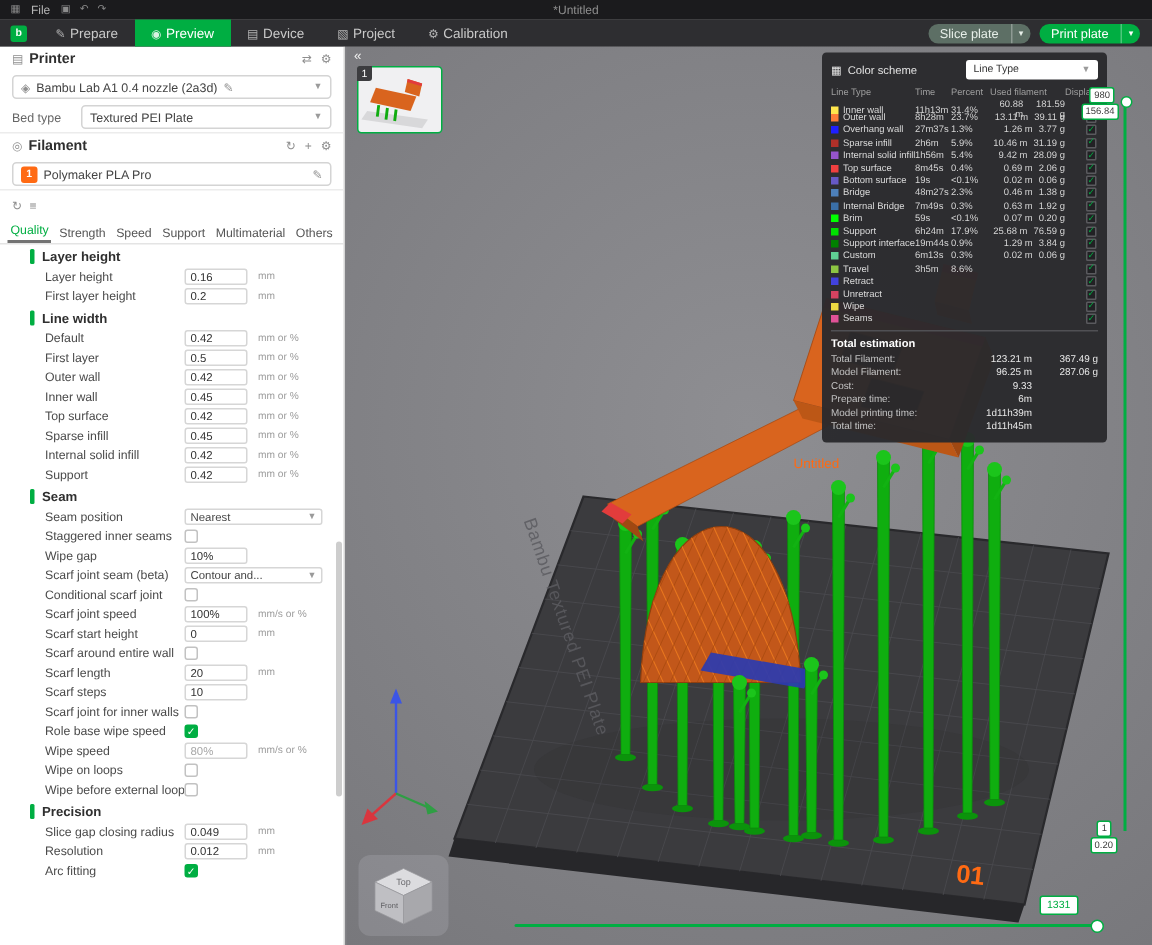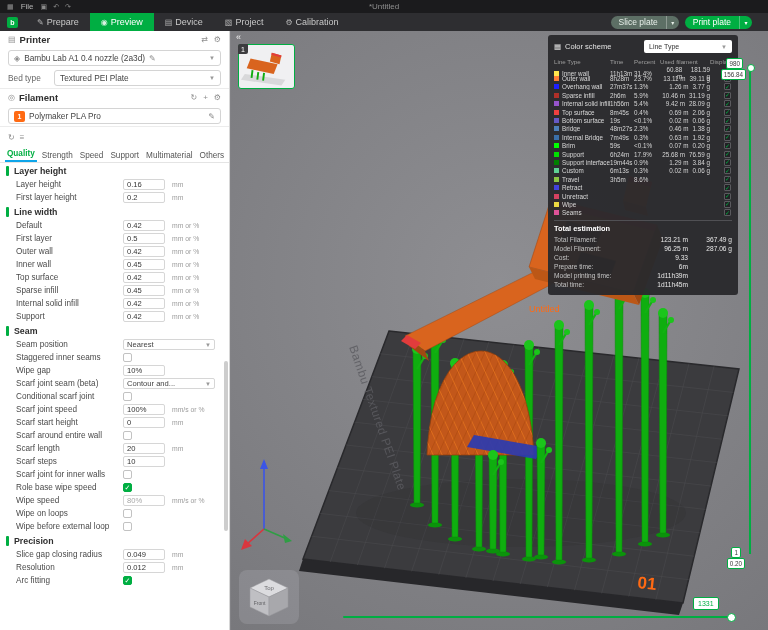--- a/index.html
+++ b/index.html
@@ -11,21 +11,21 @@
   .tb-icon{font-size:7px;color:#8c8c8c;line-height:13px;}
   .tb-menu{color:#b5b5b5;}
   .tb-title{position:absolute;left:50%;transform:translateX(-50%);color:#8f8f8f;}
 
   
   .tabbar{position:absolute;top:13px;left:0;right:0;height:18px;background:#2e2e31;display:flex;align-items:center;z-index:30;}
   .logo{width:11px;height:11px;margin:0 8px 0 7px;border-radius:2px;background:#00ae42;color:#fff;font-size:7px;font-weight:bold;display:flex;align-items:center;justify-content:center;}
   .tab{height:18px;display:flex;align-items:center;gap:3px;padding:0 11px;color:#c9c9c9;font-size:9px;}
   .tab .ticon{font-size:8px;opacity:.85;}
   .tab.active{background:#00ae42;color:#fff;}
-  .tabbar-right{margin-left:auto;display:flex;align-items:center;gap:6px;padding-right:16px;}
+  .tabbar-right{margin-left:auto;display:flex;align-items:center;gap:6px;padding-right:8px;}
   .pillbtn{height:13px;border-radius:7px;display:flex;align-items:center;font-size:8.5px;color:#fff;overflow:hidden;}
   .pb-main{padding:0 8px;height:100%;display:flex;align-items:center;}
   .pb-arrow{width:13px;height:100%;display:flex;align-items:center;justify-content:center;border-left:1px solid rgba(255,255,255,.3);font-size:6px;}
   .slice{background:#5d6f65;color:#e7efe9;}
   .print{background:#00ae42;}
 
   
   .sidebar{position:absolute;top:31px;left:0;width:230px;bottom:0;background:#fff;border-right:1px solid #d6d6d6;display:flex;flex-direction:column;z-index:20;font-size:9px;color:#3c3c3c;}
   .side-head{display:flex;align-items:center;height:17px;padding:0 8px;gap:4px;flex:0 0 17px;}
   .side-head .sh-title{font-weight:bold;font-size:9.5px;color:#2f2f2f;}
@@ -42,22 +42,22 @@
   .mini-swatch{width:8px;height:8px;border-radius:1px;flex:0 0 8px;}
   .pillgroup{display:flex;background:#ebebeb;border-radius:8px;overflow:hidden;margin-left:5px;}
   .seg{padding:0 7px;height:13px;line-height:13px;font-size:7.8px;color:#666;}
   .seg.active{background:#00ae42;color:#fff;border-radius:8px;}
   .adv-label{margin-left:auto;font-size:7.8px;color:#777;}
   .switch{width:17px;height:9px;border-radius:5px;background:#00ae42;position:relative;flex:0 0 17px;}
   .switch::after{content:"";position:absolute;right:1px;top:1px;width:7px;height:7px;border-radius:50%;background:#fff;}
   .row-icons{display:flex;gap:5px;color:#8e8e8e;font-size:8px;}
   .ptabs{display:flex;align-items:flex-end;border-bottom:1px solid #e4e4e4;height:16px;flex:0 0 16px;padding:0 5px;gap:3px;}
   .ptab{font-size:8.2px;color:#555;padding:0 2px 2px;white-space:nowrap;}
-  .ptab.active{color:#00ae42;font-weight:bold;border-bottom:2px solid #0ea5e9;text-align:center;}
-  .params{flex:1;overflow:hidden;position:relative;}
+  .ptab.active{color:#00ae42;font-weight:normal;border-bottom:2px solid #737373;text-align:center;}
+  .params{flex:1;overflow:hidden;position:relative;margin-left:14px;}
   .sec-title{display:flex;align-items:center;height:15px;padding:0 8px 0 6px;gap:5px;}
   .sec-accent{width:3px;height:10px;background:#00ae42;border-radius:1px;}
   .sec-text{font-weight:bold;font-size:8.8px;color:#2f2f2f;}
   .prow{display:flex;align-items:center;height:13px;padding:0 6px 0 16px;}
   .plabel{flex:1;font-size:8.2px;color:#4a4a4a;white-space:nowrap;overflow:hidden;}
   .pctrl{flex:0 0 100px;display:flex;align-items:center;gap:7px;}
   .pin{width:42px;height:11px;border:1px solid #d6d6d6;border-radius:2px;background:#fff;font-size:7.6px;color:#333;display:flex;align-items:center;padding:0 3px;}
   .pin.muted{color:#a8a8a8;}
   .punit{font-size:6.8px;color:#9c9c9c;white-space:nowrap;}
   .psel{width:92px;height:11px;border:1px solid #d6d6d6;border-radius:2px;background:#fff;font-size:7.6px;color:#444;display:flex;align-items:center;padding:0 3px;}

